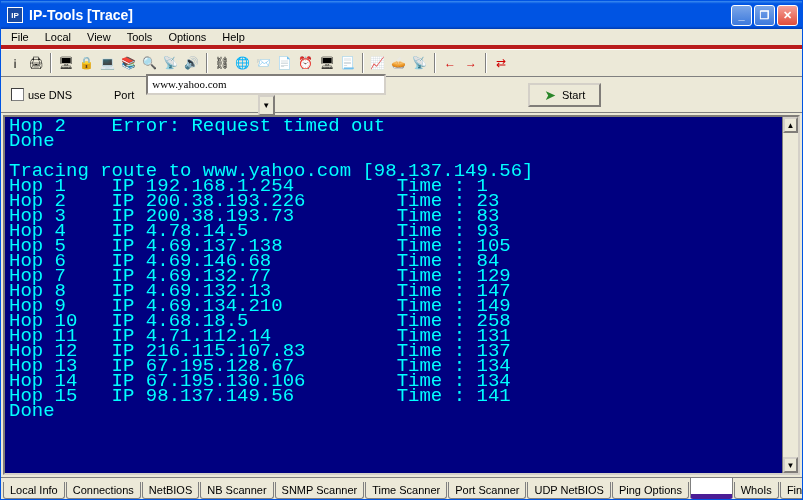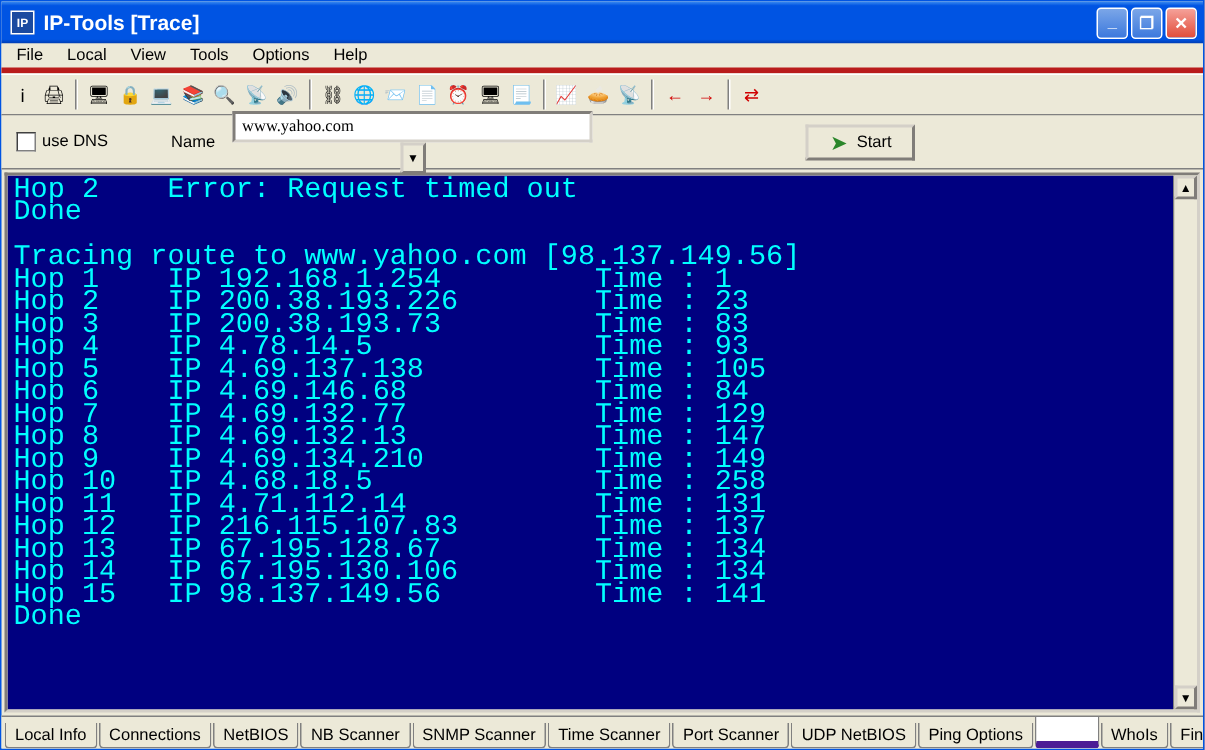--- a/index.html
+++ b/index.html
@@ -10,21 +10,21 @@
 .titlebar-text { flex: 1; font-weight: bold; font-size: 14px; padding-left: 2px; }
 .titlebar-buttons { display: flex; gap: 2px; margin-right: 2px; }
 .tbtn { width: 21px; height: 21px; background: linear-gradient(to bottom, #7ba6e8, #3c79dd); border: 1px solid #fff; border-radius: 3px; display: flex; align-items: center; justify-content: center; color: white; font-weight: bold; font-size: 11px; cursor: pointer; }
 .tbtn.close { background: linear-gradient(to bottom, #f5a199, #e14d3b); }
 .menubar { height: 20px; background: #ece9d8; display: flex; align-items: center; padding: 0 2px; border-bottom: 4px solid #b91c1c; }
 .menu-item { padding: 2px 8px; cursor: pointer; }
 .toolbar { height: 28px; background: #ece9d8; display: flex; align-items: center; padding: 2px 4px; border-bottom: 1px solid #808080; border-top: 1px solid #fff; gap: 1px; }
 .tool-btn { width: 20px; height: 20px; display: flex; align-items: center; justify-content: center; cursor: pointer; font-size: 12px; }
 .tool-sep { width: 2px; height: 20px; border-left: 1px solid #808080; border-right: 1px solid #fff; margin: 0 3px; }
 .control-bar { height: 36px; background: #ece9d8; display: flex; align-items: center; padding: 4px 10px; border-bottom: 1px solid #808080; gap: 12px; }
-.checkbox-wrap { display: flex; gap: 4px; }
+.checkbox-wrap { display: flex; align-items: center; gap: 4px; }
 .checkbox { width: 13px; height: 13px; background: white; border: 1px solid #808080; border-top-color: #404040; border-left-color: #404040; cursor: pointer; }
 .host-label { margin-left: 30px; }
 .combo { display: flex; align-items: center; flex-direction: column; }
 .combo input { width: 240px; height: 21px; border: 2px inset #d4d0c8; padding: 0 4px; font-family: Tahoma; font-size: 11px; background: white; }
 .combo-btn { width: 17px; height: 21px; background: #ece9d8; border: 2px outset #d4d0c8; display: flex; align-items: center; justify-content: center; cursor: pointer; font-size: 8px; }
 .start-btn { margin-left: 130px; height: 24px; padding: 0 14px; background: #ece9d8; border: 2px outset #d4d0c8; display: flex; align-items: center; gap: 6px; cursor: pointer; font-size: 11px; }
 .start-btn span.txt { text-decoration-color: currentColor; }
 .run-icon { color: #2a862a; font-size: 14px; }
 .terminal-wrap { flex: 1; display: flex; border: 2px inset #d4d0c8; margin: 2px; overflow: hidden; }
 .terminal { flex: 1; background: #000080; color: #00ffff; font-family: 'Courier New', monospace; font-size: 19px; padding: 2px 4px; overflow: auto; white-space: pre; line-height: 15px; }
@@ -87,21 +87,21 @@
       <div class="tool-btn" style="color: rgb(208, 0, 0);">→</div>
       <div class="tool-sep"></div>
       <div class="tool-btn" style="color: rgb(208, 0, 0);">⇄</div>
     </div>
 
   <div class="control-bar">
     <div class="checkbox-wrap">
       <div class="checkbox"></div>
       <span>use DNS</span>
     </div>
-    <span class="host-label">Name</span>
+    <span class="host-label">Port</span>
     <div class="combo">
       <input type="text" value="www.yahoo.com" style="">
       <div class="combo-btn">▼</div>
     </div>
     <button class="start-btn">
       <span class="run-icon">➤</span>
       <span class="txt">Start</span>
     </button>
   </div>
 

